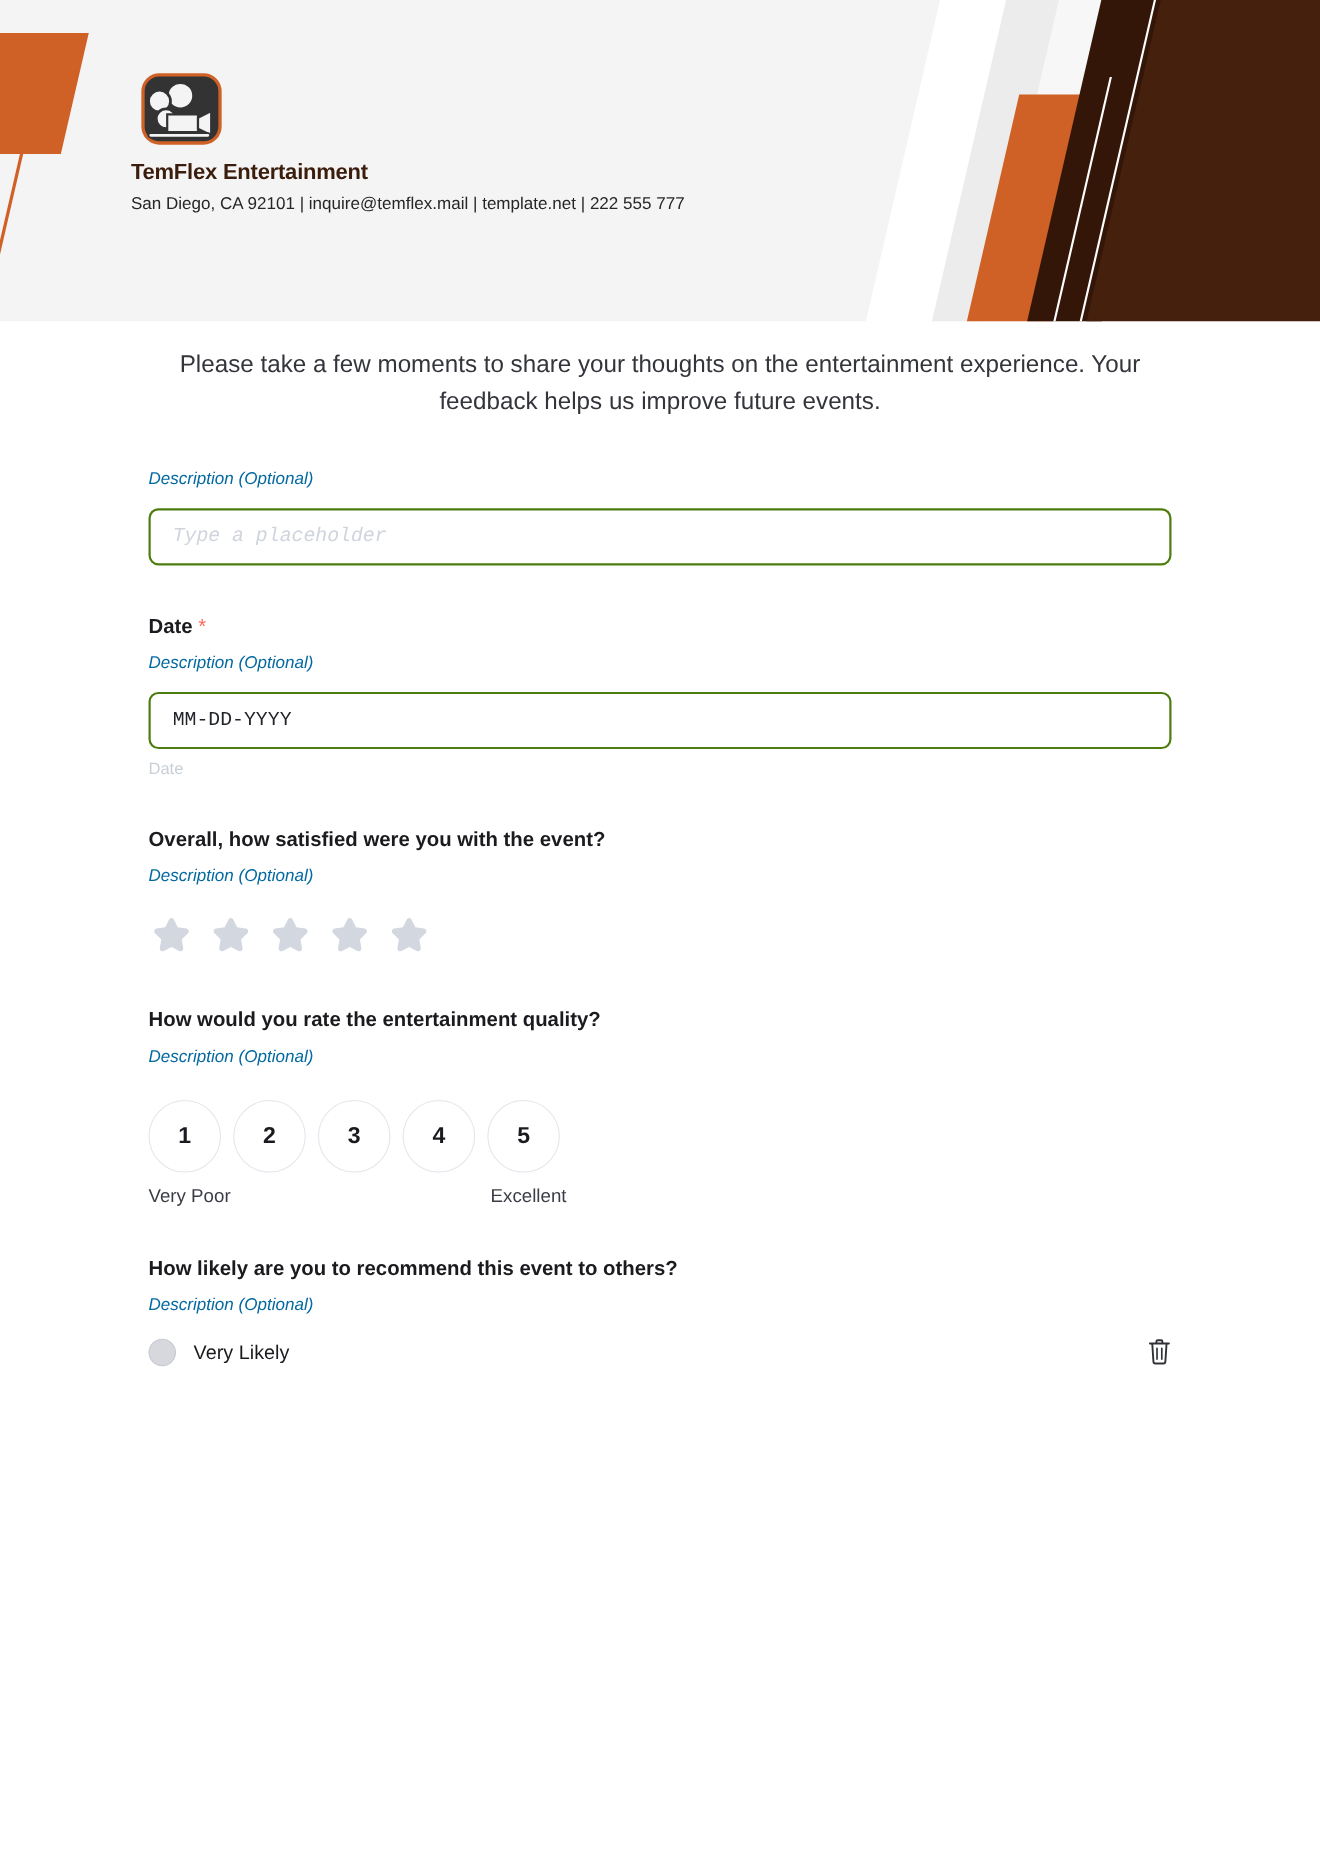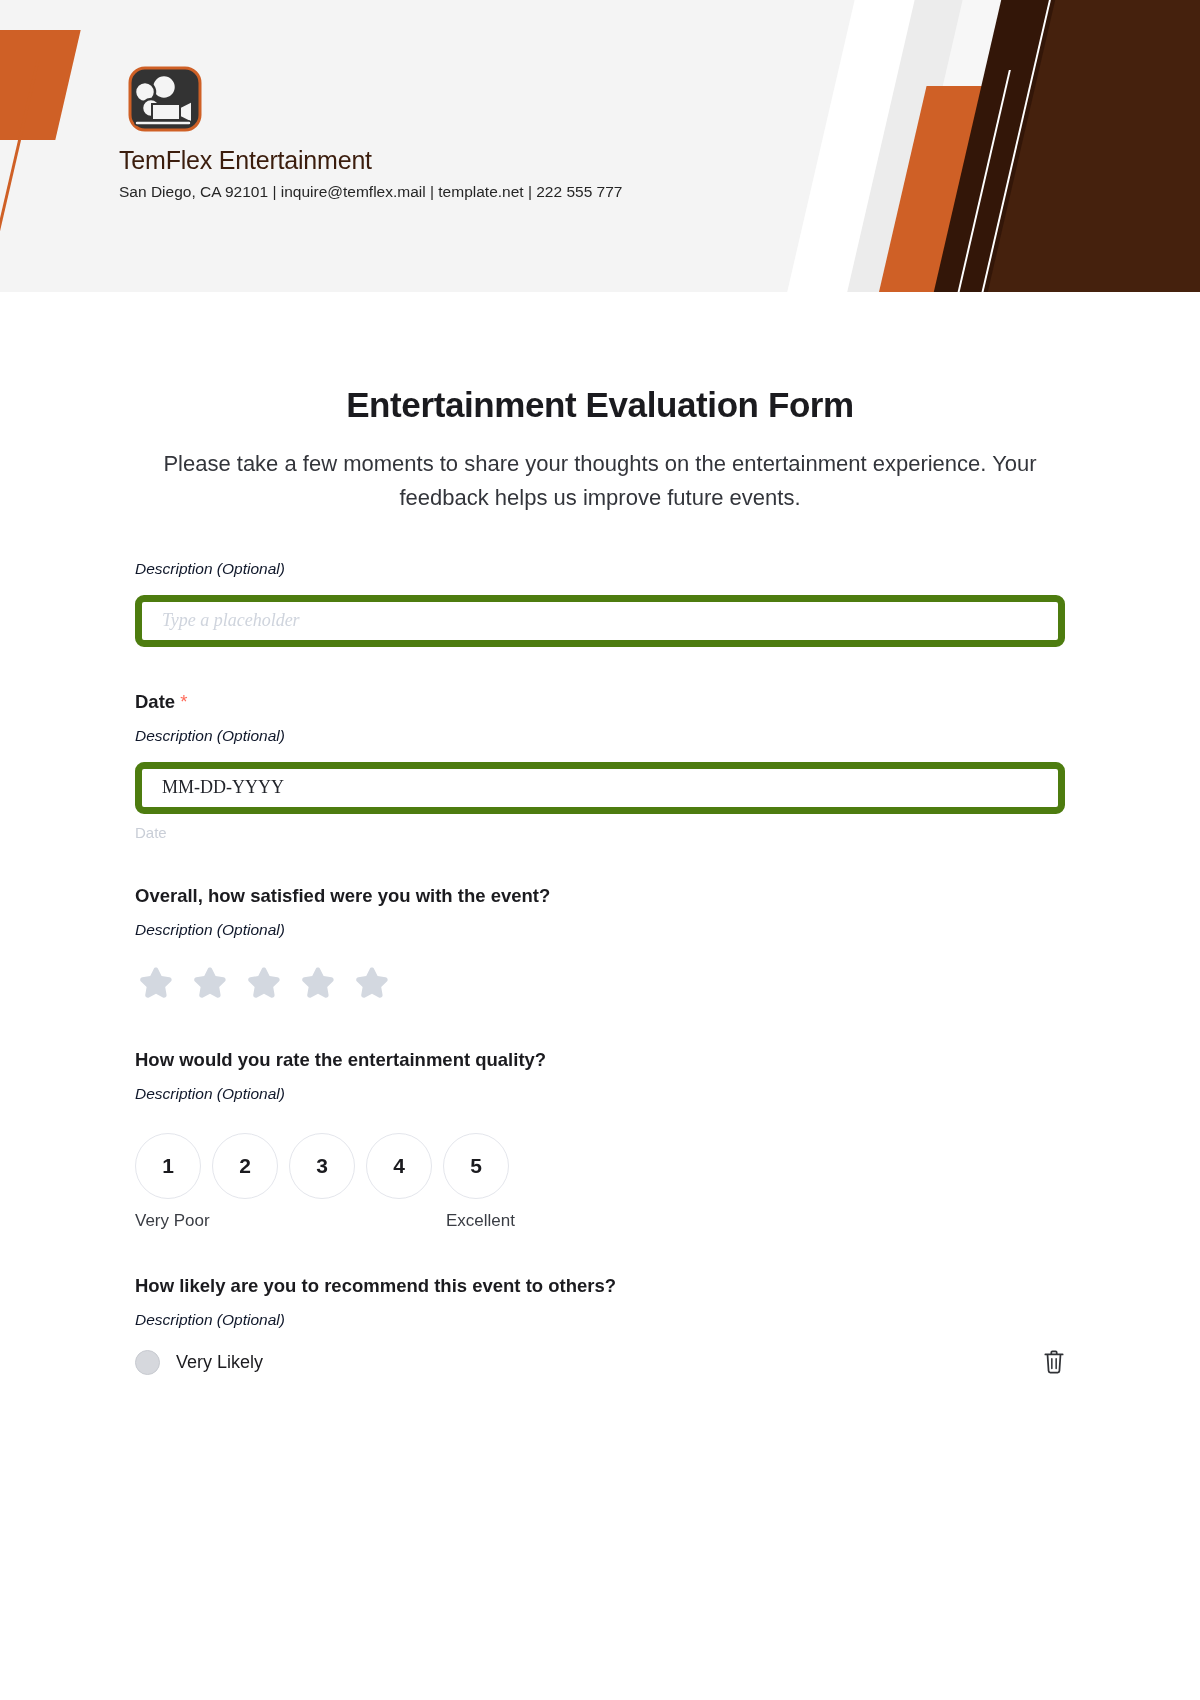--- a/index.html
+++ b/index.html
@@ -88,22 +88,22 @@
   }
 
   .brand {
     position: absolute;
     left: 119px;
     top: 60px;
     z-index: 5;
   }
   .logo { width: 86px; height: 80px; display: block; margin-bottom: 6px; }
   .brand-name {
-    font-size: 25px;
-    font-weight: normal;
+    font-size: 20px;
+    font-weight: bold;
     color: #3b1d0d;
     letter-spacing: -0.2px;
     margin-bottom: 8px;
   }
   .brand-contact {
     font-size: 15.5px;
     color: #262626;
   }
 
   
@@ -132,31 +132,31 @@
   .field-label {
     font-size: 18.5px;
     font-weight: bold;
     color: #1b1b1f;
   }
   .req { color: #ff6b5a; font-weight: normal; }
   .field-desc {
     margin-top: 14px;
     font-size: 15.5px;
     font-style: italic;
-    color: #0f172a;
+    color: #0369a1;
   }
   .text-input {
     margin-top: 17px;
     width: 100%;
     height: 52px;
-    border: 7px solid #4d7c0f;
+    border: 2px solid #4d7c0f;
     border-radius: 9px;
     background: #fff;
     padding: 0 20px;
-    font-family: Liberation Serif, serif;
+    font-family: Liberation Mono, monospace;
     font-size: 18px;
     color: #1b1b1f;
   }
   .text-input::placeholder {
     color: #cfd4dd;
     font-style: italic;
     font-size: 18px;
   }
   .text-input.filled { color: #22242a; font-style: normal; }
   .helper {
@@ -238,21 +238,20 @@
       <path d="M61 47 l12 -6 v22 l-12 -6 z" fill="#f4f4f4" stroke="#333333" stroke-width="2"></path>
       <rect x="16" y="61" width="56" height="4" rx="2" fill="#f4f4f4" stroke="#333333" stroke-width="1.5"></rect>
     </svg>
     <div class="brand-name">TemFlex Entertainment</div>
     <div class="brand-contact">San Diego, CA 92101 | inquire@temflex.mail | template.net | 222 555 777</div>
   </div>
 </div>
 
 <div class="sheet">
 
-  <h1 class="form-title">Entertainment Evaluation Form</h1>
   <p class="form-sub">Please take a few moments to share your thoughts on the entertainment experience. Your feedback helps us improve future events.</p>
 
   <div class="field">
     <div class="field-desc">Description (Optional)</div>
     <input class="text-input" type="text" placeholder="Type a placeholder" style="">
   </div>
 
   <div class="field">
     <div class="field-label">
       <span>Date</span>

